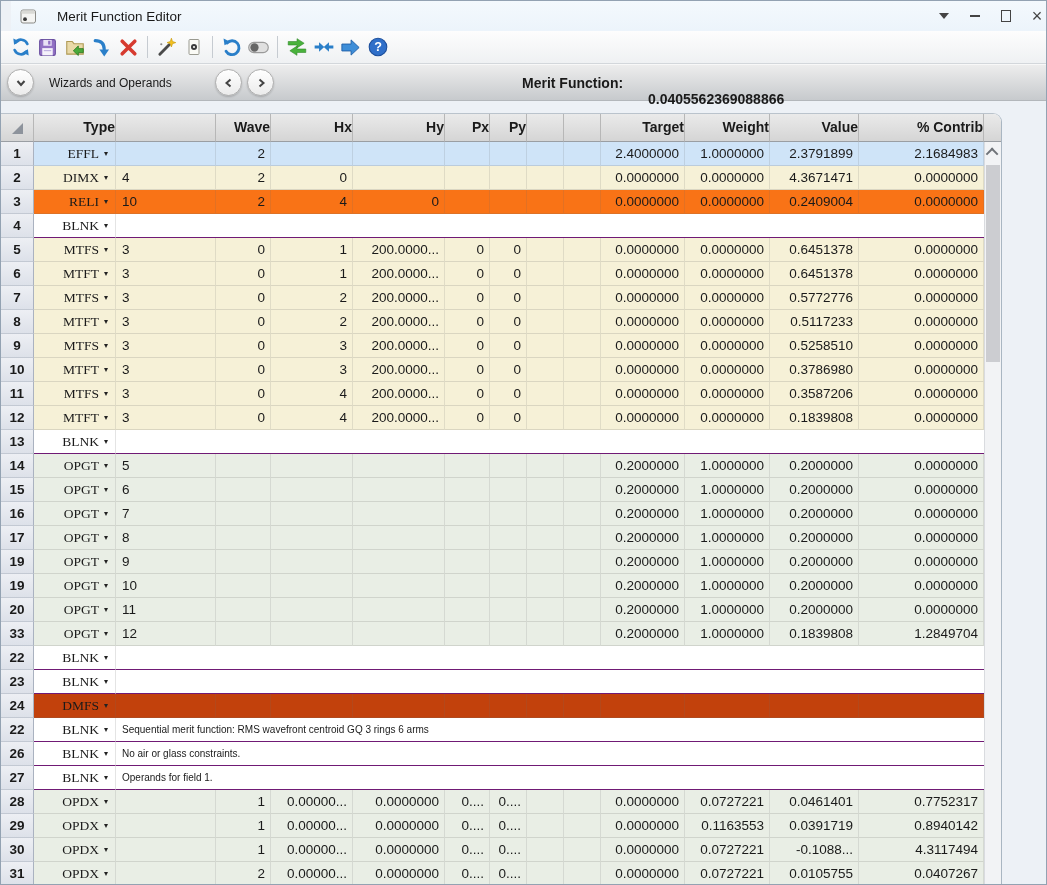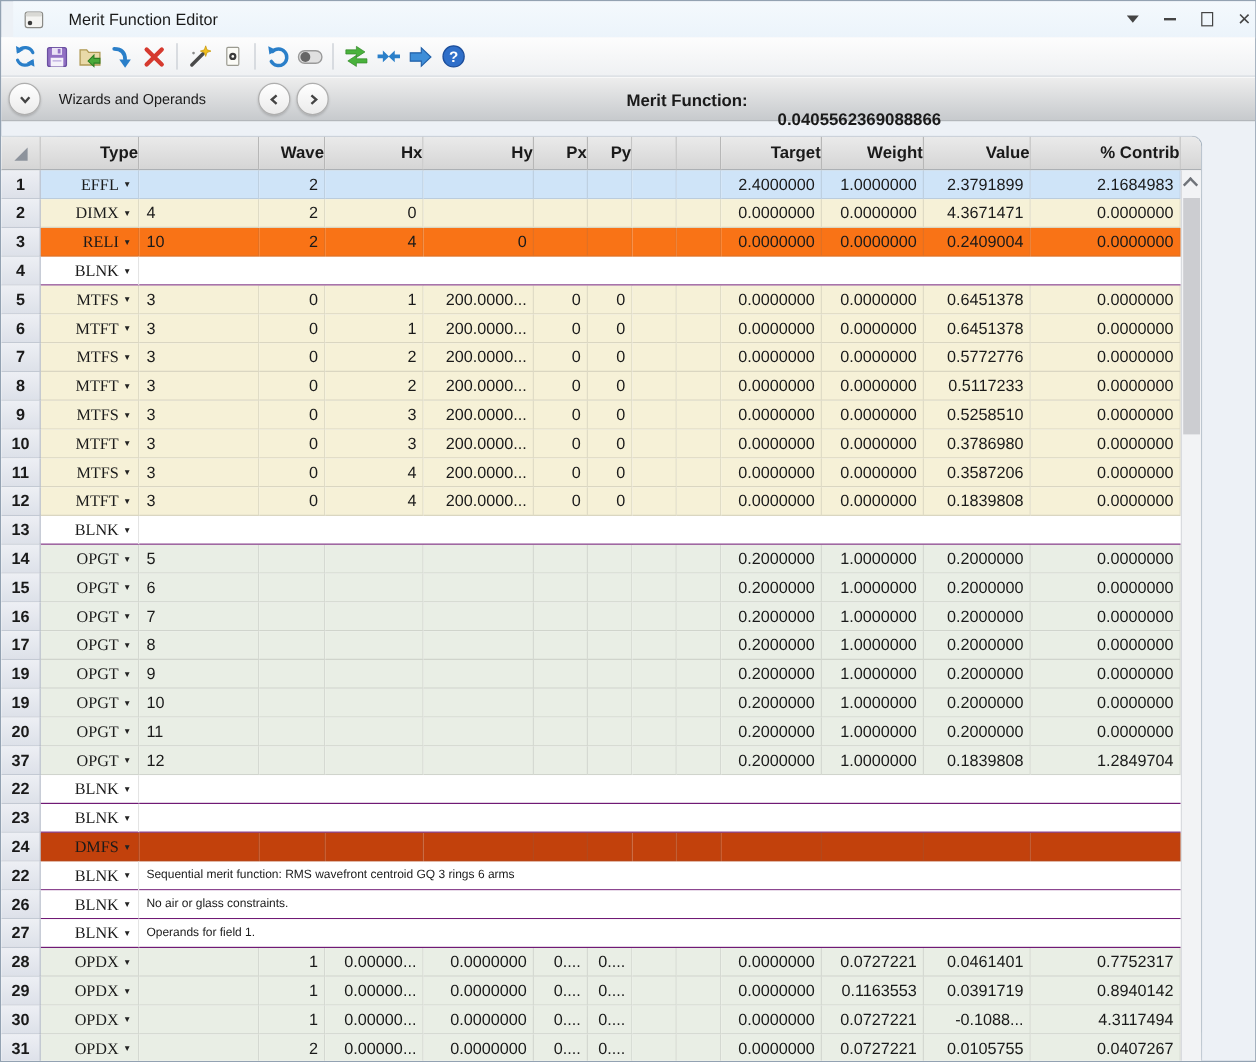--- a/index.html
+++ b/index.html
@@ -573,21 +573,21 @@
         <div class="cell c-px"></div>
         <div class="cell c-py"></div>
         <div class="cell c-b1"></div>
         <div class="cell c-b2"></div>
         <div class="cell c-target">0.2000000</div>
         <div class="cell c-weight">1.0000000</div>
         <div class="cell c-value">0.2000000</div>
         <div class="cell c-contrib">0.0000000</div>
       </div>
       <div class="grid-row row-sage">
-        <div class="cell c-num">37</div>
+        <div class="cell c-num">33</div>
         <div class="cell c-type">
           <span>OPGT</span>
           <span class="tarrow">▾</span>
         </div>
         <div class="cell c-p1">12</div>
         <div class="cell c-wave"></div>
         <div class="cell c-hx"></div>
         <div class="cell c-hy"></div>
         <div class="cell c-px"></div>
         <div class="cell c-py"></div>

